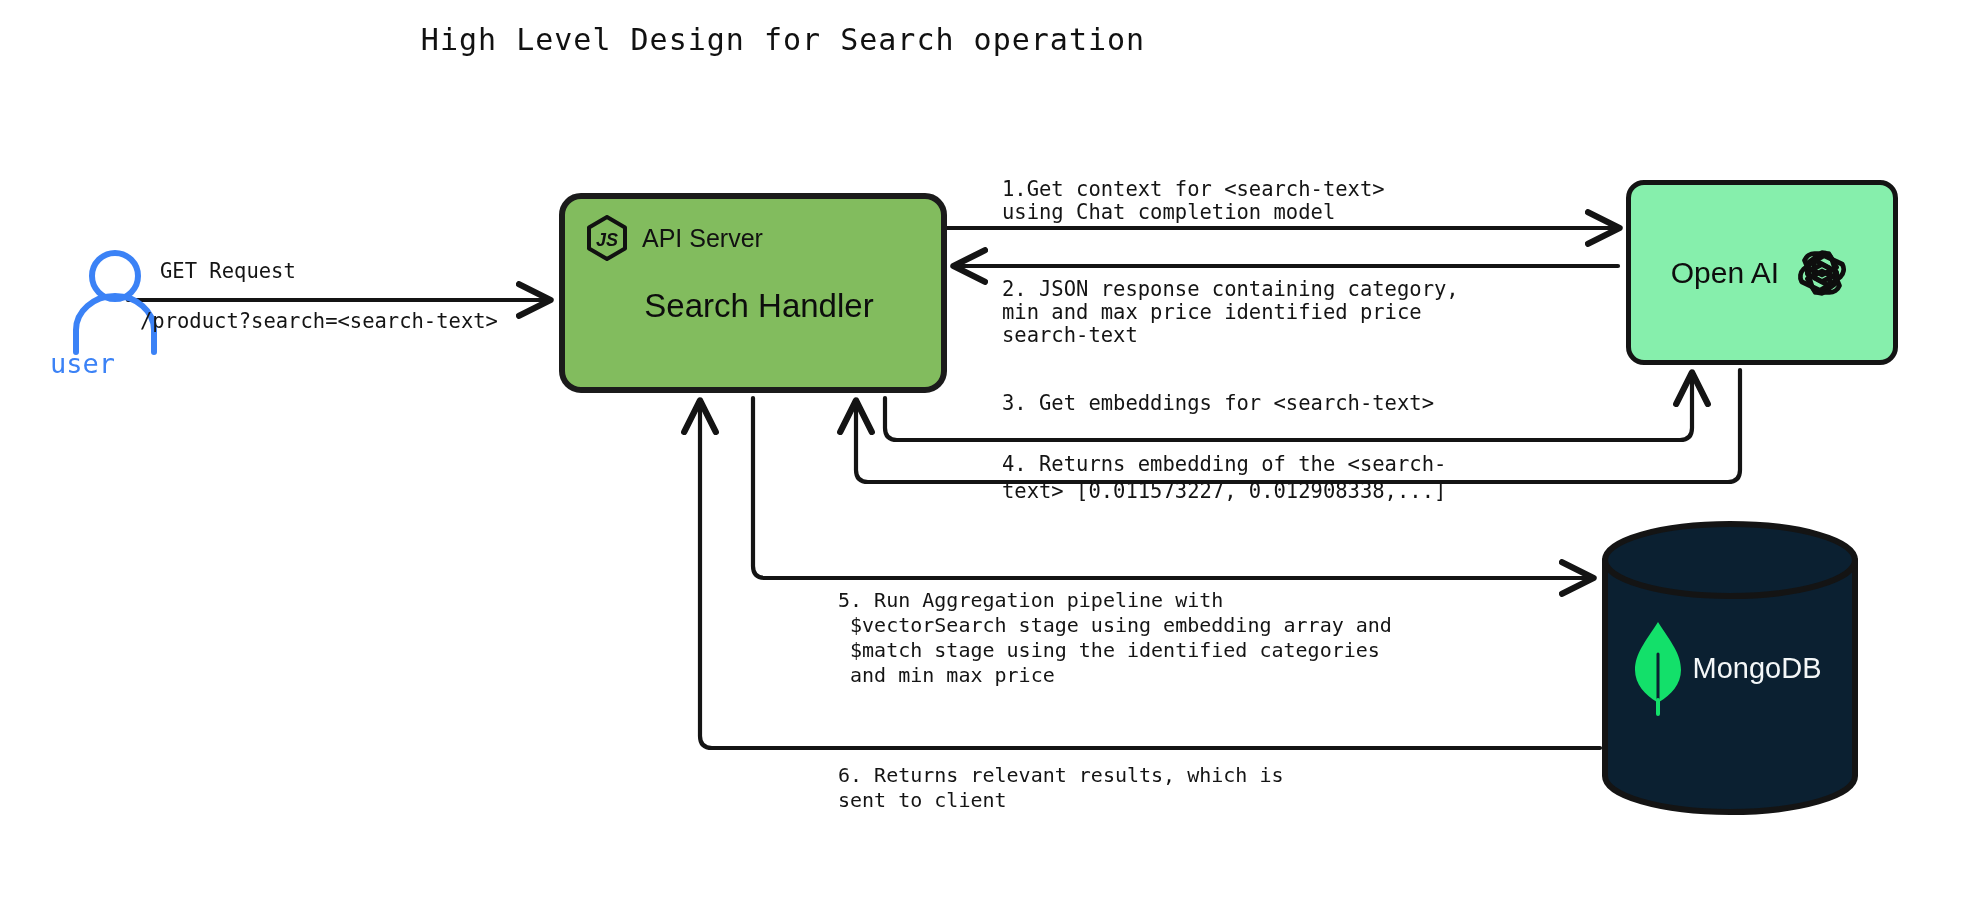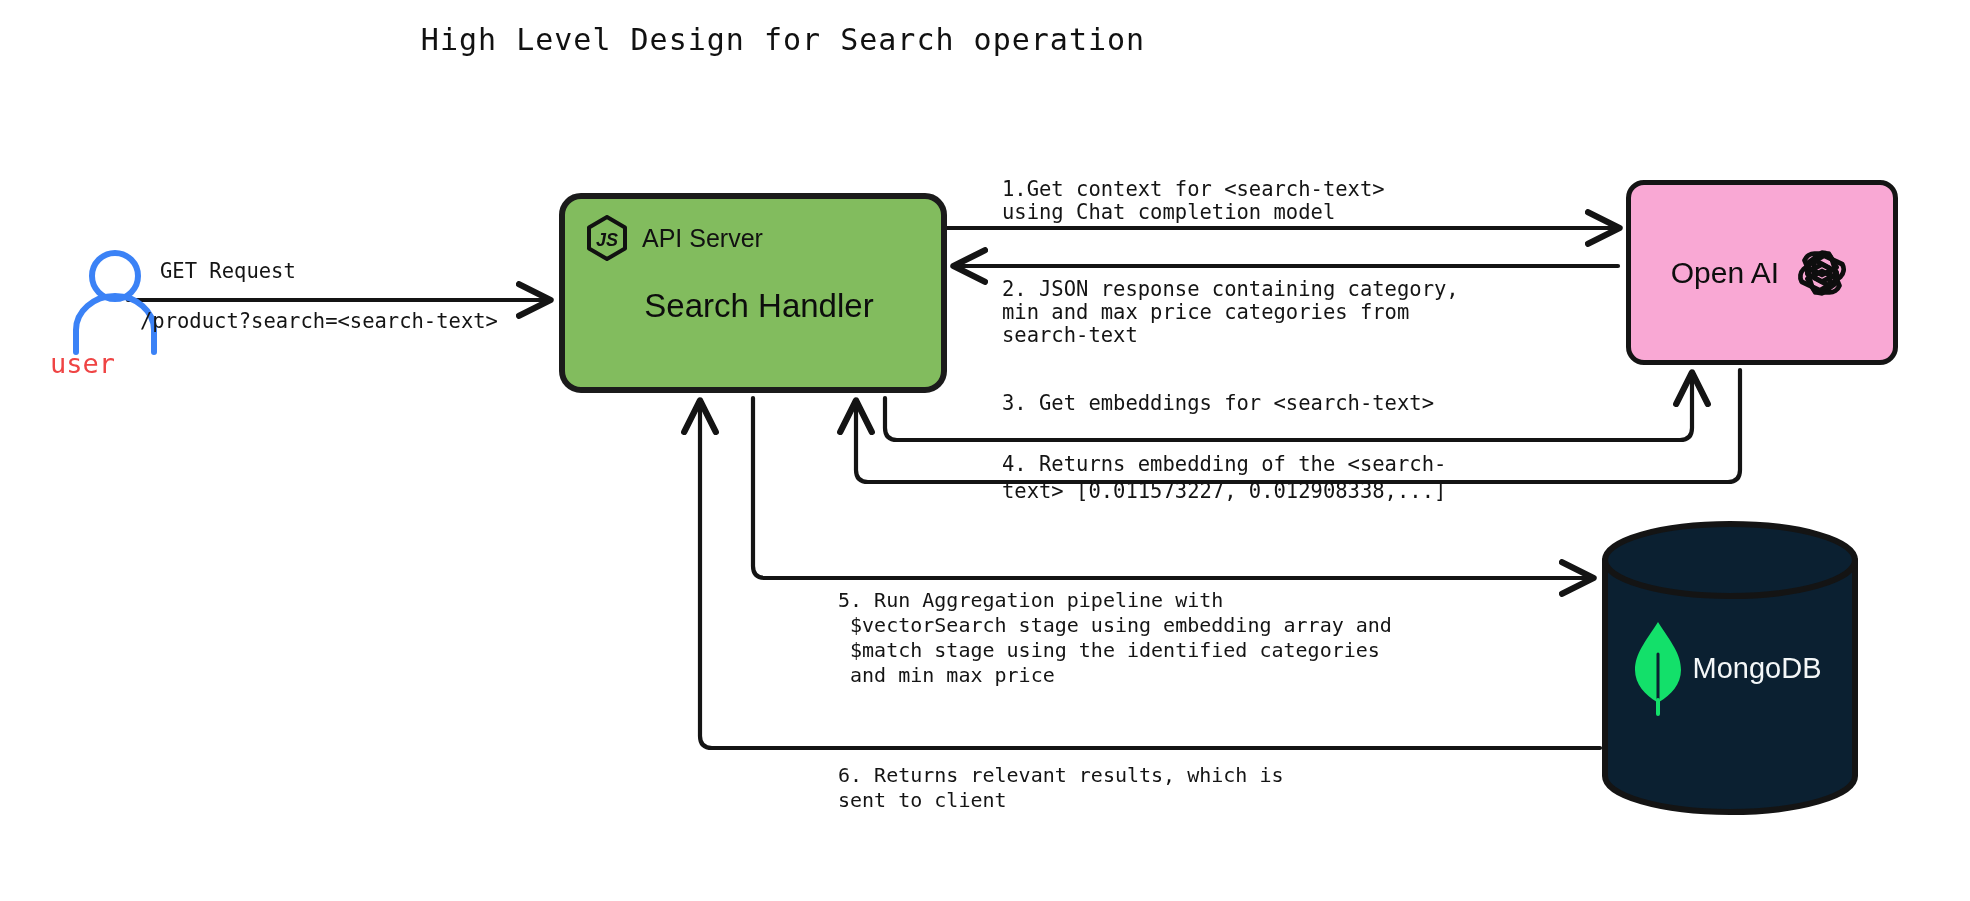--- a/index.html
+++ b/index.html
@@ -84,21 +84,21 @@
     font-family: "Liberation Sans", sans-serif;
     font-size: 33px;
     color: #0d0d0d;
     white-space: nowrap;
   }
   #openai-node {
     left: 1626px;
     top: 180px;
     width: 272px;
     height: 185px;
-    background: #f9a8d4;
+    background: #86efac;
     border: 5px solid #141414;
     border-radius: 18px;
   }
   #openai-inner {
     position: absolute;
     left: 0;
     top: 0;
     width: 100%;
     height: 100%;
     display: flex;
@@ -144,21 +144,21 @@
     top: 248px;
     width: 110px;
     height: 110px;
   }
   #user-label {
     position: absolute;
     left: 50px;
     top: 348px;
     font-family: "DejaVu Sans Mono", monospace;
     font-size: 27px;
-    color: #ef4444;
+    color: #3b82f6;
   }
 </style>
 </head>
 <body>
 
 <div class="diagram-title">High Level Design for Search operation</div>
 
 <svg id="canvas" viewBox="0 0 1970 901">
   <defs>
     <marker id="ah" viewBox="0 0 12 12" refX="10.5" refY="6" markerWidth="9" markerHeight="9" orient="auto-start-reverse">
@@ -234,21 +234,21 @@
   </div>
 </div>
 
 <div class="edge-label" style="left:160px; top:260px;">GET Request</div>
 <div class="edge-label" style="left:140px; top:310px;">/product?search=&lt;search-text&gt;</div>
 
 <div class="edge-label" style="left:1002px; top:178px;">1.Get context for &lt;search-text&gt;</div>
 <div class="edge-label" style="left:1002px; top:201px;">using Chat completion model</div>
 
 <div class="edge-label" style="left:1002px; top:278px;">2. JSON response containing category,</div>
-<div class="edge-label" style="left:1002px; top:301px;">min and max price categories from</div>
+<div class="edge-label" style="left:1002px; top:301px;">min and max price identified price</div>
 <div class="edge-label" style="left:1002px; top:324px;">search-text</div>
 
 <div class="edge-label" style="left:1002px; top:392px;">3. Get embeddings for &lt;search-text&gt;</div>
 
 <div class="edge-label" style="left:1002px; top:453px;">4. Returns embedding of the &lt;search-</div>
 <div class="edge-label" style="left:1002px; top:480px;">text&gt; [0.011573227, 0.012908338,...]</div>
 
 <div class="edge-label small" style="left:838px; top:588px;">5. Run Aggregation pipeline with</div>
 <div class="edge-label small" style="left:838px; top:613px;"> $vectorSearch stage using embedding array and</div>
 <div class="edge-label small" style="left:838px; top:638px;"> $match stage using the identified categories</div>

